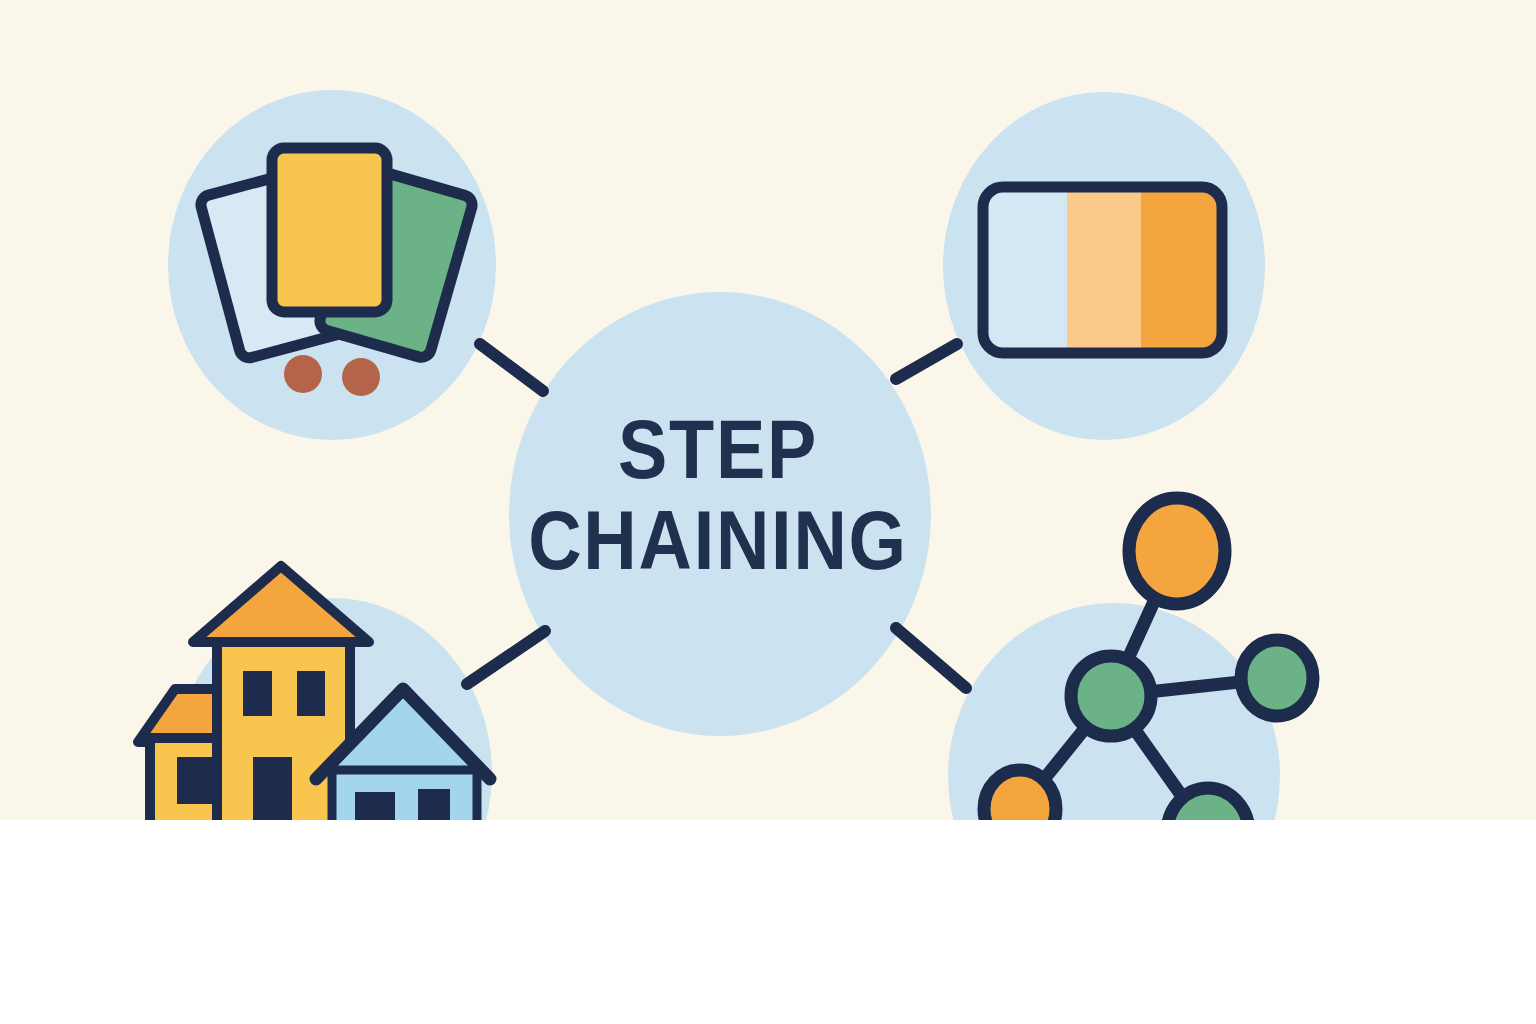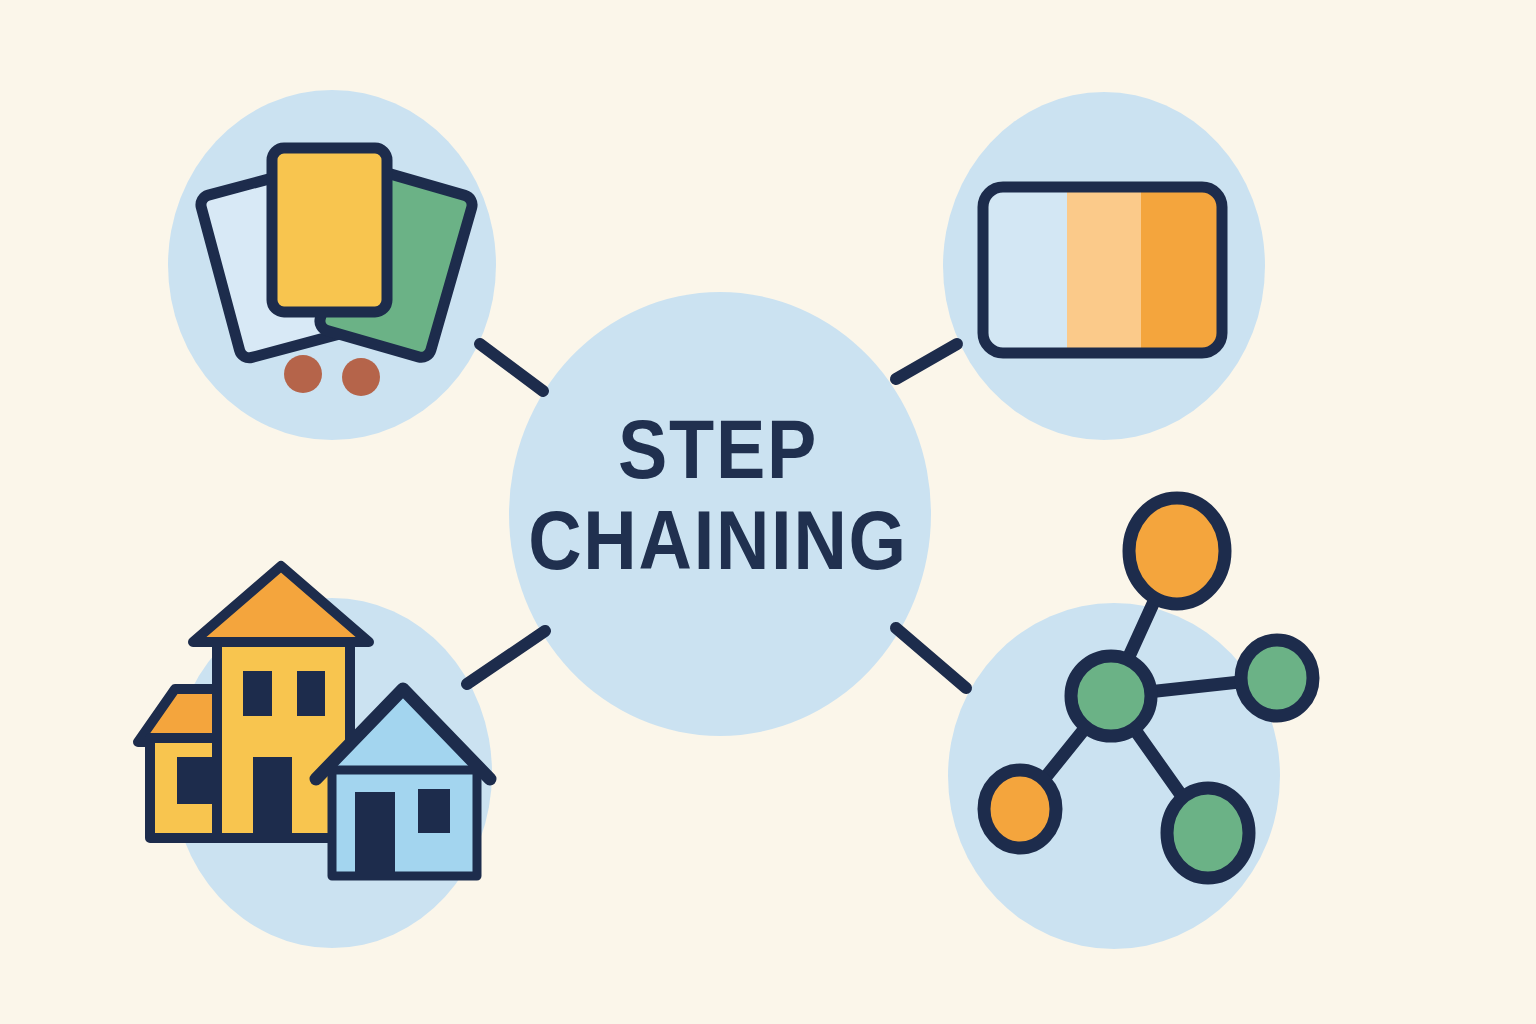--- a/index.html
+++ b/index.html
@@ -1,20 +1,20 @@
 <!DOCTYPE html>
 <html style="--background: #fbf6ea; --bubble: #cbe2f1; --navy: #1d2c4c; --text: #20304f; --yellow: #f8c54f; --orange: #f4a53d; --light-orange: #fbca8a; --stripe-blue: #d3e7f4; --light-blue-card: #d8e9f6; --green: #6bb286; --house-blue: #a3d5ef; --terracotta: #b5644a;"><head>
 <meta charset="utf-8">
 <style>
   html, body { margin: 0; padding: 0; }
   body { font-family: "Liberation Sans", sans-serif; }
   .canvas {
     position: relative;
     width: 1536px;
-    height: 1024px;
+    height: 820px;
     background: var(--background, #fbf6ea);
     overflow: hidden;
   }
   .canvas svg { position: absolute; inset: 0; display: block; }
   .center-title {
     position: absolute;
     left: 718px;
     top: 495px;
     transform: translate(-50%, -50%) scaleX(0.88);
     text-align: center;

